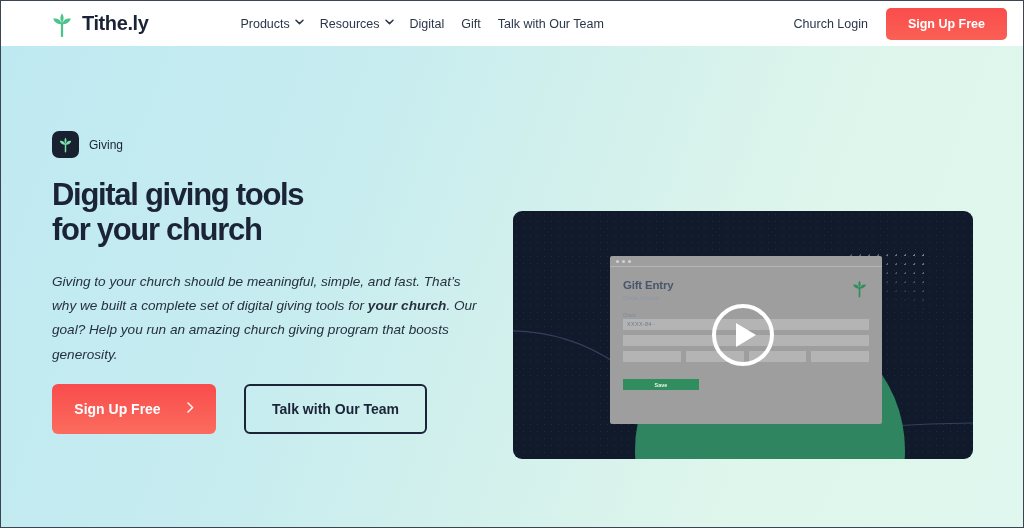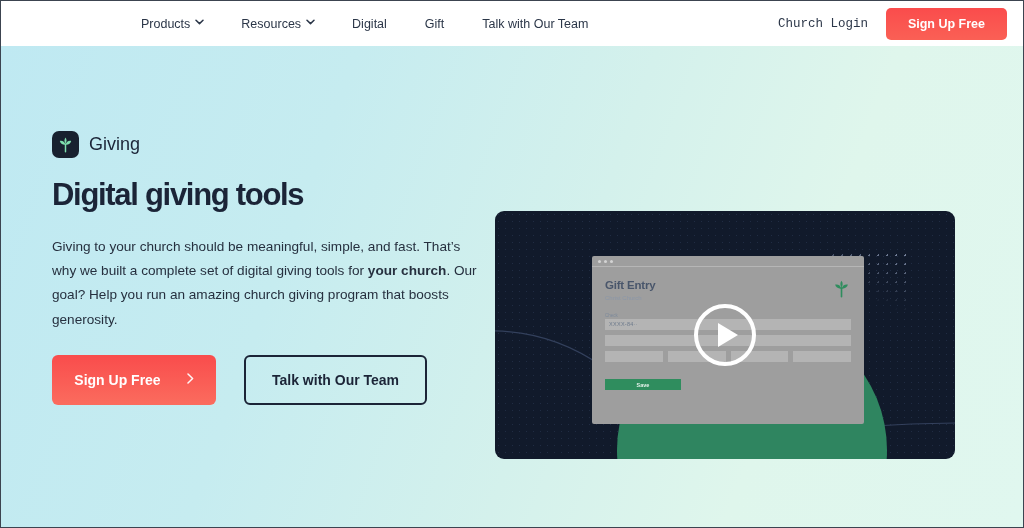--- a/index.html
+++ b/index.html
@@ -41,21 +41,21 @@
   .brand-name {
     font-size: 20px;
     font-weight: 700;
     color: #1b2437;
     letter-spacing: -0.4px;
   }
 
   .nav-links {
     display: flex;
     align-items: center;
-    gap: 38px;
+    gap: 17px;
     margin-left: 92px;
   }
   .nav-link {
     font-size: 12.5px;
     color: #2b3648;
     display: flex;
     align-items: center;
     gap: 5px;
     cursor: pointer;
     white-space: nowrap;
@@ -73,21 +73,20 @@
     margin-left: auto;
     display: flex;
     align-items: center;
     gap: 18px;
   }
   .nav-login {
     font-size: 12.5px;
     color: #2b3648;
     cursor: pointer;
     white-space: nowrap;
-    font-family: Liberation Mono, monospace;
   }
   .btn-signup-nav {
     background: linear-gradient(180deg, #fa4c4c 0%, #fa6055 100%);
     color: #ffffff;
     font-size: 12.5px;
     font-weight: 600;
     border: none;
     border-radius: 5px;
     padding: 9px 22px;
     cursor: pointer;
@@ -128,40 +127,41 @@
     height: 27px;
     border-radius: 7px;
     background: #18212f;
     display: flex;
     align-items: center;
     justify-content: center;
     flex: 0 0 auto;
   }
   .badge-icon svg { display: block; }
   .badge-label {
-    font-size: 18px;
+    font-size: 12px;
     color: #1b2437;
     font-weight: 400;
   }
 
   .hero-title {
     font-size: 31px;
     line-height: 1.13;
     font-weight: 700;
     color: #1b2437;
     letter-spacing: -1.3px;
     margin-bottom: 23px;
   }
 
   .hero-desc {
     font-size: 13.6px;
     line-height: 1.78;
     color: #26303f;
     max-width: 432px;
-    margin-bottom: 23px;
+    margin-bottom: 17px;
+    font-style: italic;
   }
   .hero-desc b { font-weight: 700; }
 
   .cta-row {
     display: flex;
     align-items: center;
     gap: 28px;
   }
   .btn-signup-hero {
     background: linear-gradient(180deg, #f94c4c 0%, #fb6c5e 100%);
@@ -191,21 +191,21 @@
     font-weight: 600;
     height: 50px;
     padding: 0 26px;
     cursor: pointer;
     font-family: "Liberation Sans", sans-serif;
   }
 
   
   .hero-right {
     position: absolute;
-    left: 494px;
+    left: 512px;
     top: 165px;
     width: 460px;
     height: 248px;
   }
 
   .video-card {
     position: relative;
     width: 100%;
     height: 100%;
     background: #111a2b;
@@ -352,20 +352,31 @@
     margin-left: 6px;
   }
 </style>
 </head>
 <body>
 
 <div id="page">
 
   <div class="navbar">
 
+    <div class="brand">
+      <span class="brand-logo">
+        <svg viewBox="0 0 28 28" width="26" height="26" aria-hidden="true">
+          <path d="M14 27 L14 13" stroke="#4cc38a" stroke-width="2.4" stroke-linecap="round" fill="none"></path>
+          <path d="M13.6 14.2 C9.2 14.6 5.4 12 4.6 8.2 C8.8 7.2 13 9.6 13.6 14.2 Z" fill="#4cc38a"></path>
+          <path d="M14.4 14.2 C18.8 14.6 22.6 12 23.4 8.2 C19.2 7.2 15 9.6 14.4 14.2 Z" fill="#4cc38a"></path>
+          <path d="M14 12.4 C11.6 9.6 11.8 5.4 14 2.6 C16.2 5.4 16.4 9.6 14 12.4 Z" fill="#4cc38a"></path>
+        </svg>
+      </span>
+      <span class="brand-name">Tithe.ly</span>
+    </div>
 
     <div class="nav-links">
       <div class="nav-link">
         <span>Products</span>
         <span class="caret">
           <svg width="9" height="6" viewBox="0 0 9 6">
               <path d="M1 1.2 L4.5 4.6 L8 1.2" stroke="#2b3648" stroke-width="1.5" fill="none" stroke-linecap="round" stroke-linejoin="round"></path>
             </svg>
         </span>
       </div>
@@ -406,20 +417,21 @@
               <path d="M13.6 14.2 C9.2 14.6 5.4 12 4.6 8.2 C8.8 7.2 13 9.6 13.6 14.2 Z" fill="#7fe0ae"></path>
               <path d="M14.4 14.2 C18.8 14.6 22.6 12 23.4 8.2 C19.2 7.2 15 9.6 14.4 14.2 Z" fill="#7fe0ae"></path>
               <path d="M14 12.4 C11.6 9.6 11.8 5.4 14 2.6 C16.2 5.4 16.4 9.6 14 12.4 Z" fill="#7fe0ae"></path>
             </svg>
           </span>
           <span class="badge-label">Giving</span>
         </div>
 
         <h1 class="hero-title">
           <span>Digital giving tools</span><br>
+          <span>for your church</span>
         </h1>
 
         <p class="hero-desc"><span>Giving to your church should be meaningful, simple, and fast. That’s why we built a complete set of digital giving tools for </span><b>your church</b><span>. Our goal? Help you run an amazing church giving program that boosts generosity.</span></p>
 
         <div class="cta-row">
           <button class="btn-signup-hero">
             <span>Sign Up Free</span>
             <span class="btn-arrow">
               <svg width="7" height="11" viewBox="0 0 7 11">
                   <path d="M1 1 L5.6 5.5 L1 10" stroke="#ffffff" stroke-width="1.5" fill="none" stroke-linecap="round" stroke-linejoin="round"></path>

